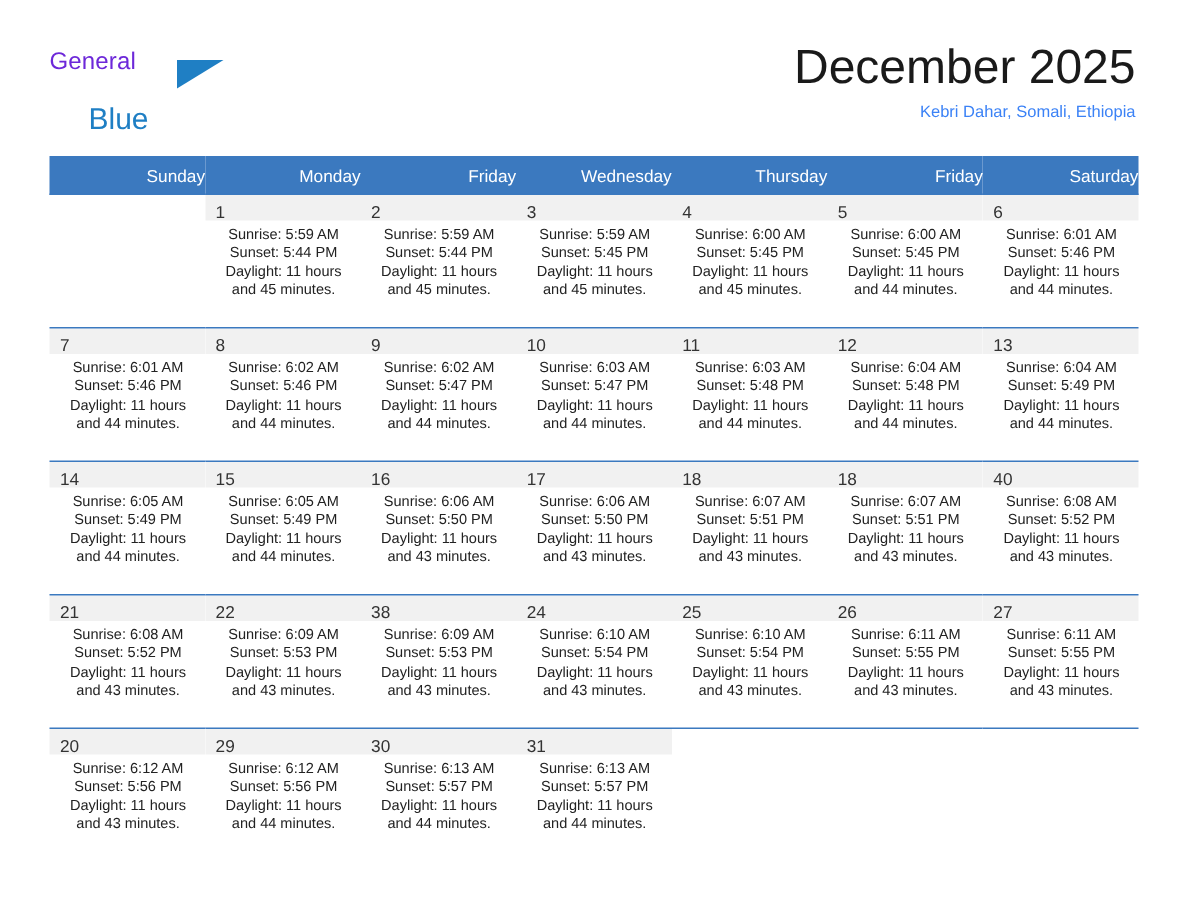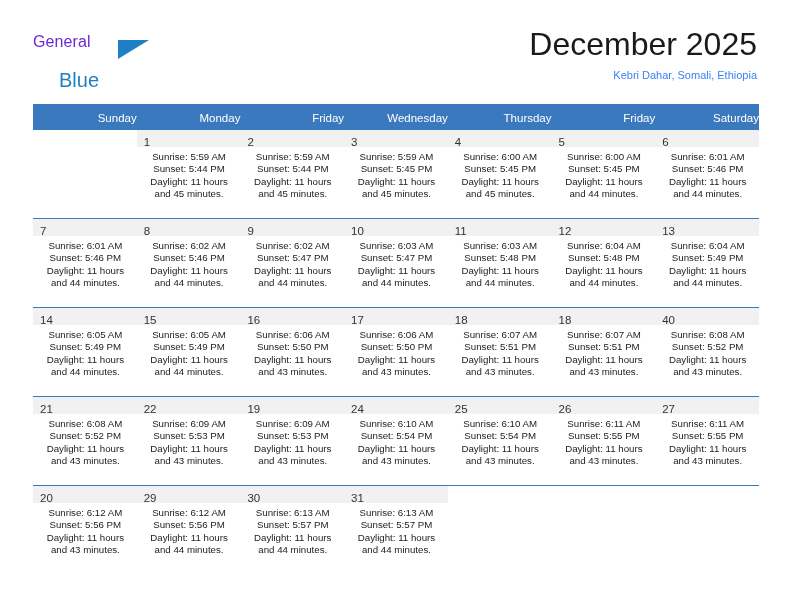--- a/index.html
+++ b/index.html
@@ -378,21 +378,21 @@
           <td class="day-cell">
             <div class="daynum-band"><span class="daynum">22</span></div>
             <div class="cell-body">
               <div class="evt">Sunrise: 6:09 AM</div>
               <div class="evt">Sunset: 5:53 PM</div>
               <div class="evt">Daylight: 11 hours</div>
               <div class="evt">and 43 minutes.</div>
             </div>
           </td>
           <td class="day-cell">
-            <div class="daynum-band"><span class="daynum">19</span></div>
+            <div class="daynum-band"><span class="daynum">38</span></div>
             <div class="cell-body">
               <div class="evt">Sunrise: 6:09 AM</div>
               <div class="evt">Sunset: 5:53 PM</div>
               <div class="evt">Daylight: 11 hours</div>
               <div class="evt">and 43 minutes.</div>
             </div>
           </td>
           <td class="day-cell">
             <div class="daynum-band"><span class="daynum">24</span></div>
             <div class="cell-body">

